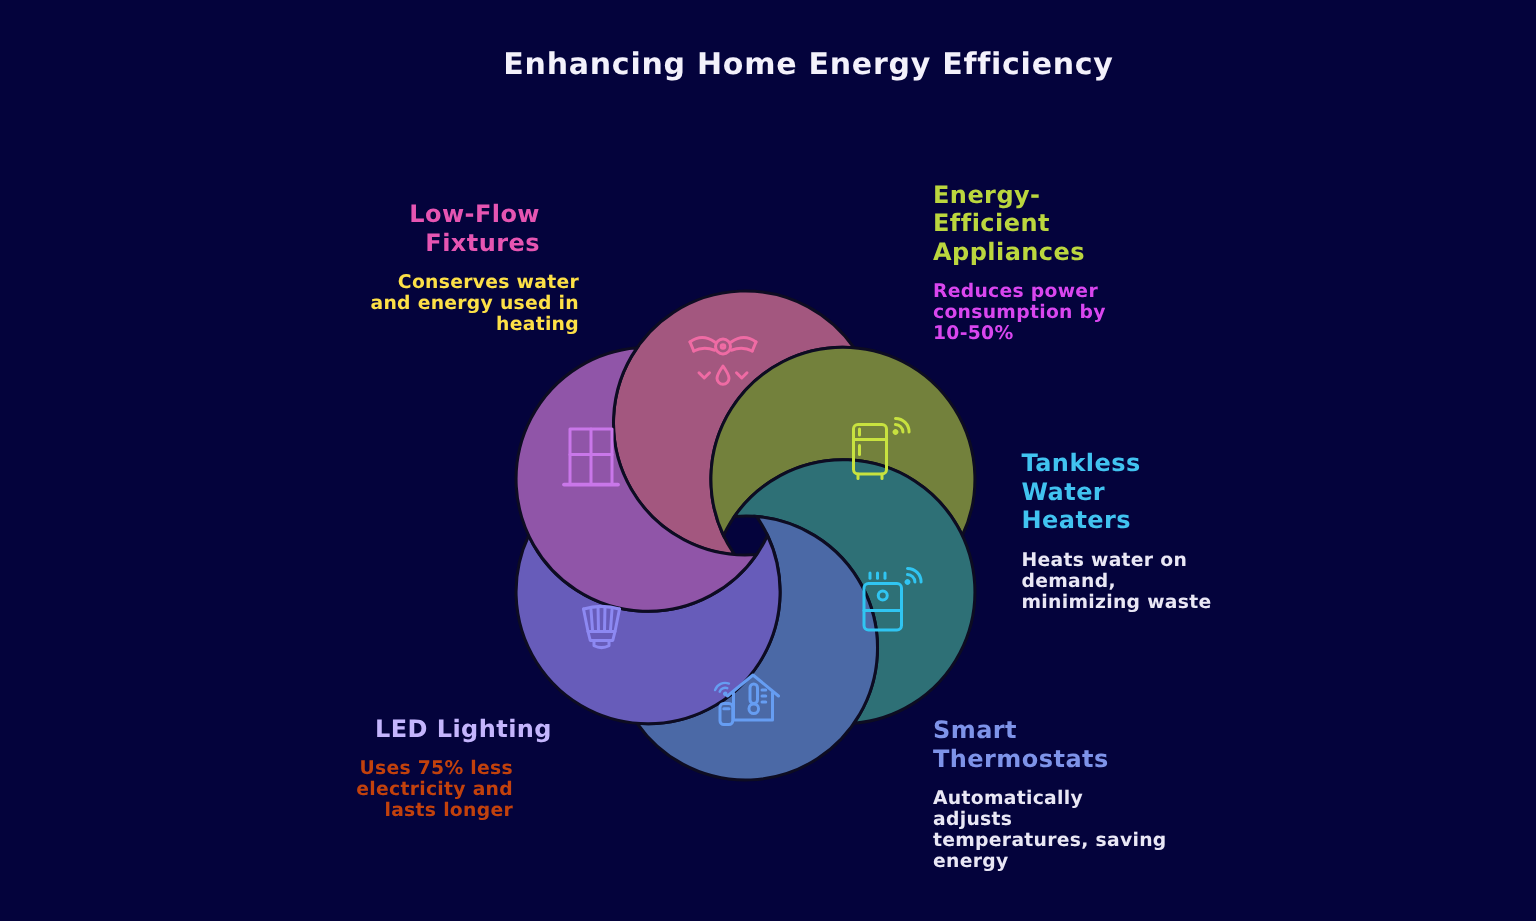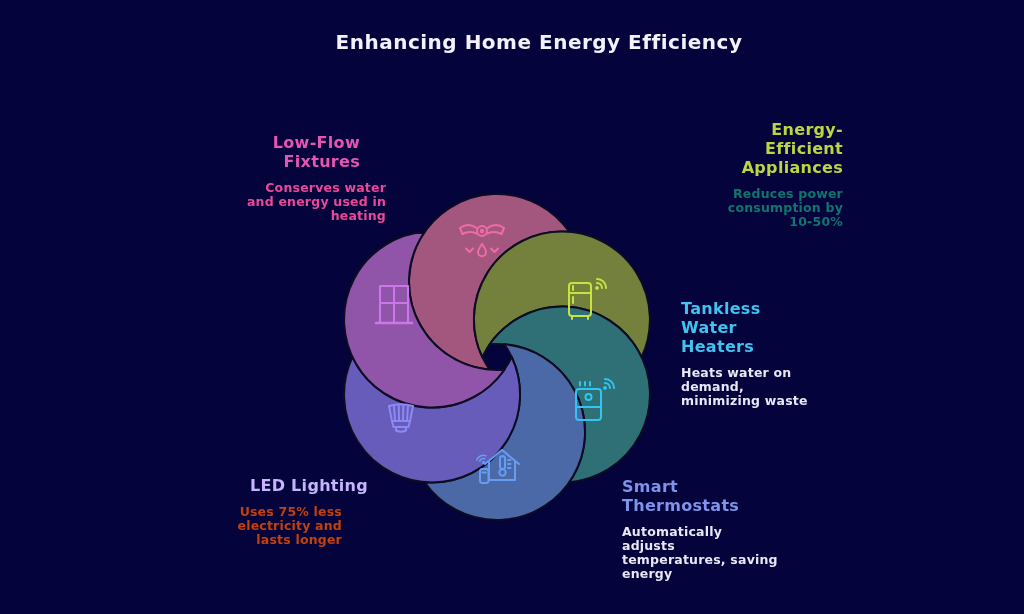--- a/index.html
+++ b/index.html
@@ -19,21 +19,21 @@
     font-size:16px;font-weight:700;line-height:19px;
     white-space:pre-line;letter-spacing:.3px;
   }
   .group-desc{
     margin-top:10px;
     font-size:12.5px;font-weight:700;line-height:14px;
     white-space:pre-line;letter-spacing:.2px;
   }
   .g-low-flow{right:638px;top:133px;width:210px;text-align:right;}
   .g-low-flow .group-title{padding-right:26px;}
-  .g-energy{left:622px;top:120px;width:185px;text-align:right;margin-left:36px;}
+  .g-energy{left:622px;top:120px;width:185px;text-align:left;}
   .g-tankless{left:681px;top:299px;width:175px;text-align:left;}
   .g-smart{left:622px;top:477px;width:185px;text-align:left;}
   .g-led{right:656px;top:476px;width:195px;text-align:right;}
   .g-led .group-desc{padding-right:26px;}
   .g-air{right:729px;top:304px;width:175px;text-align:right;}
   .g-air .group-title{padding-right:17px;}
   .pinwheel{position:absolute;left:317px;top:167px;}
 </style>
 </head>
 <body>
@@ -123,30 +123,30 @@
       <rect x="-14" y="-21" width="28" height="37"></rect>
       <path d="M 0 -21 V 16"></path>
       <path d="M -14 -4 H 14"></path>
       <path d="M -18 16 H 18" stroke-width="2.5"></path>
     </g>
   </svg>
 
   <div class="label-group g-low-flow">
     <div class="group-title" style="color: rgb(230, 85, 178);">Low-Flow
 Fixtures</div>
-    <div class="group-desc" style="color: #ec4899; text-align: right;">Conserves water
+    <div class="group-desc" style="color: #fde047; text-align: right;">Conserves water
 and energy used in
 heating</div>
   </div>
 
   <div class="label-group g-energy">
     <div class="group-title" style="color: rgb(187, 214, 62);">Energy-
 Efficient
 Appliances</div>
-    <div class="group-desc" style="color: #0f766e;">Reduces power
+    <div class="group-desc" style="color: #d946ef;">Reduces power
 consumption by
 10-50%</div>
   </div>
 
   <div class="label-group g-smart">
     <div class="group-title" style="color: rgb(126, 147, 233);">Smart
 Thermostats</div>
     <div class="group-desc" style="color: rgb(233, 231, 245);">Automatically
 adjusts
 temperatures, saving

